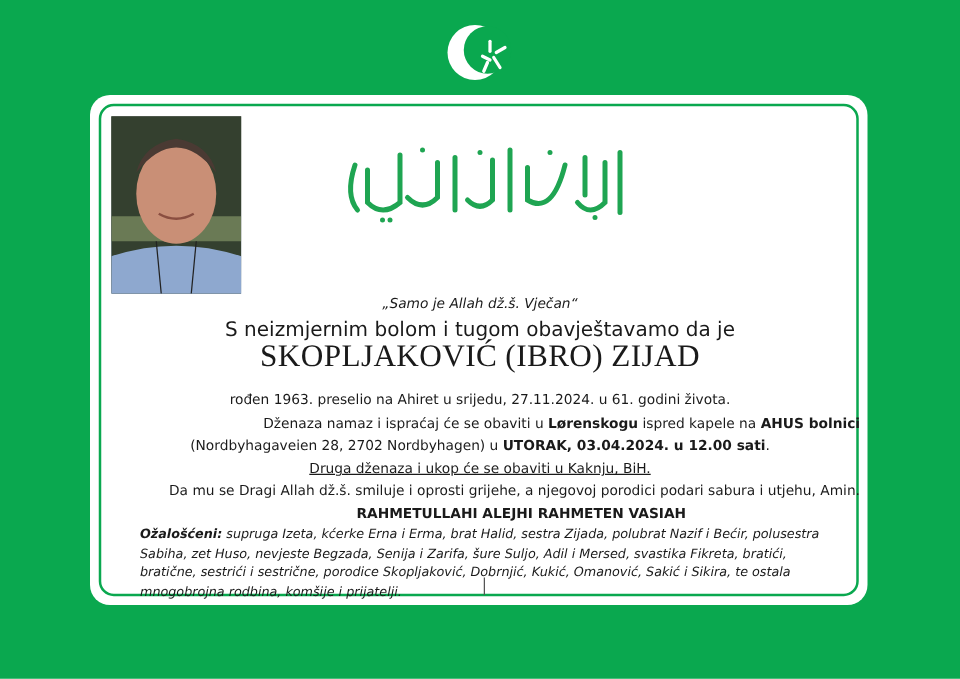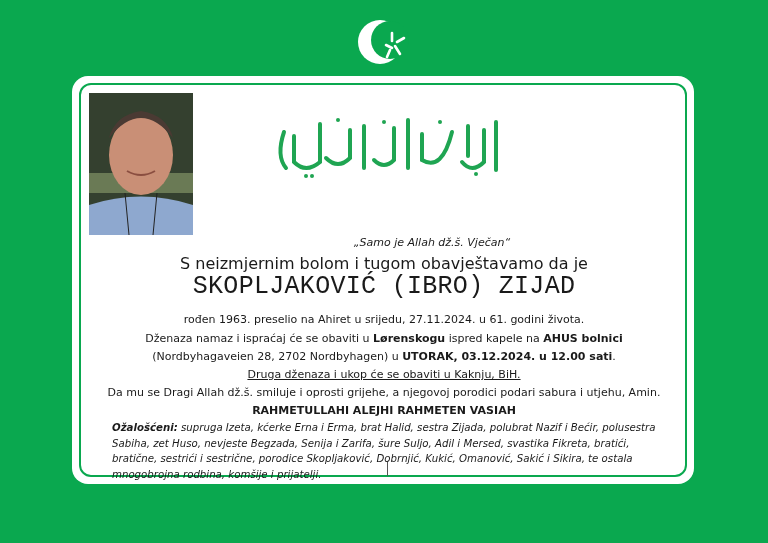--- a/index.html
+++ b/index.html
@@ -25,33 +25,33 @@
     overflow: hidden;
     background: linear-gradient(180deg, #2f3a2c 0%, #3c4a35 40%, #5a6f7a 75%, #8fa7c4 100%);
   }
   .calligraphy {
     position: absolute; left: 272px; top: 112px; width: 236px; height: 70px;
   }
   .text-block {
     position: absolute; left: 80px; width: 608px; text-align: center; color: #1a1a1a;
     font-family: "DejaVu Sans", sans-serif;
   }
-  .quote { top: 236px; font-size: 11px; font-style: italic; padding-left: 48px; }
+  .quote { top: 236px; font-size: 11px; font-style: italic; }
   .intro { top: 254px; font-size: 16px; }
   .name {
-    top: 272px; font-family: Liberation Mono, monospace; font-size: 25px; letter-spacing: 0.3px;
+    top: 272px; font-family: Liberation Serif, serif; font-size: 25px; letter-spacing: 0.3px;
     color: #1a1a1a;
   }
   .line { font-size: 11px; }
   .l1 { top: 313px; }
-  .l2 { top: 332px; }
+  .l2 { top: 332px; text-align: right; }
   .l3 { top: 350px; }
   .l4 { top: 368px; text-decoration: underline; }
-  .l5 { top: 386px; }
-  .l6 { top: 404px; font-weight: bold; font-size: 11px; }
+  .l5 { top: 386px; text-align: right; }
+  .l6 { top: 404px; font-weight: bold; font-size: 11px; margin-left: 33px; }
   .mourners {
     position: absolute; left: 112px; top: 420px; width: 560px;
     font-family: "DejaVu Sans", sans-serif; font-size: 10.2px; font-style: italic;
     line-height: 15.5px; color: #1a1a1a;
   }
   b { font-weight: bold; }
   .cursor {
     position: absolute; left: 387px; top: 462px; width: 1px; height: 14px; background: #555;
   }
 </style>
@@ -113,20 +113,20 @@
     </g>
   </svg>
 </div>
 
 <div class="text-block quote">„Samo je Allah dž.š. Vječan“</div>
 <div class="text-block intro">S neizmjernim bolom i tugom obavještavamo da je</div>
 <div class="text-block name">SKOPLJAKOVIĆ (IBRO) ZIJAD</div>
 
 <div class="text-block line l1">rođen 1963. preselio na Ahiret u srijedu, 27.11.2024. u 61. godini života.</div>
 <div class="text-block line l2"><span>Dženaza namaz i ispraćaj će se obaviti u </span><b>Lørenskogu</b><span> ispred kapele na </span><b>AHUS bolnici</b></div>
-<div class="text-block line l3"><span>(Nordbyhagaveien 28, 2702 Nordbyhagen) u </span><b>UTORAK, 03.12.2024. u 12.00 sati</b><span>.</span></div>
+<div class="text-block line l3"><span>(Nordbyhagaveien 28, 2702 Nordbyhagen) u </span><b>UTORAK, 03.04.2024. u 12.00 sati</b><span>.</span></div>
 <div class="text-block line l4">Druga dženaza i ukop će se obaviti u Kaknju, BiH.</div>
 <div class="text-block line l5">Da mu se Dragi Allah dž.š. smiluje i oprosti grijehe, a njegovoj porodici podari sabura i utjehu, Amin.</div>
 <div class="text-block line l6">RAHMETULLAHI ALEJHI RAHMETEN VASIAH</div>
 
 <div class="mourners"><b>Ožalošćeni:</b><span> supruga Izeta, kćerke Erna i  Erma, brat Halid, sestra Zijada, polubrat Nazif i Bećir, polusestra Sabiha, zet Huso, nevjeste Begzada, Senija i Zarifa, šure Suljo, Adil i Mersed, svastika Fikreta, bratići, bratične, sestrići i sestrične, porodice Skopljaković, Dobrnjić, Kukić, Omanović, Sakić i Sikira, te ostala mnogobrojna rodbina, komšije i prijatelji.</span></div>
 
 <div class="cursor"></div>
 
 </body></html>

